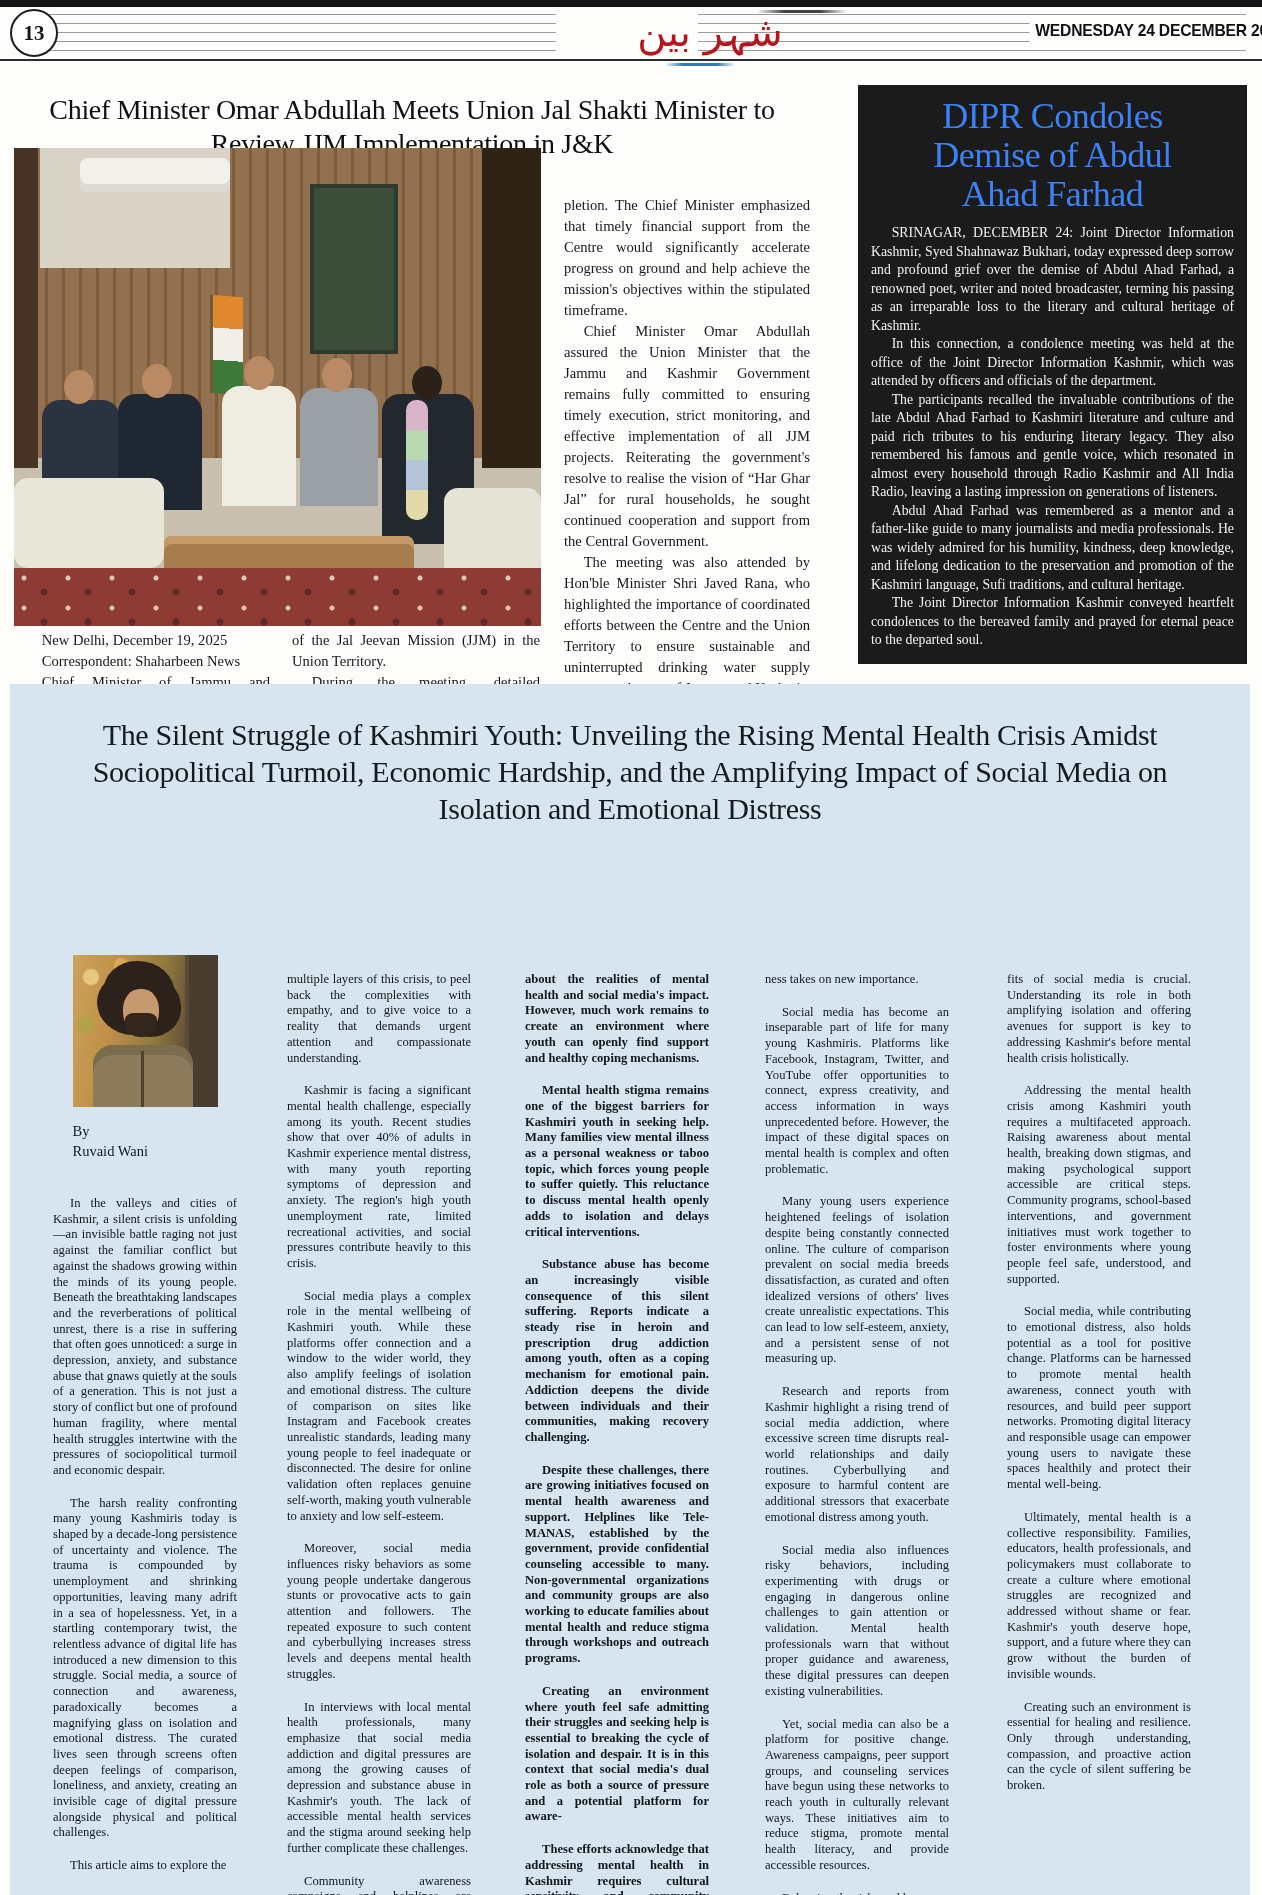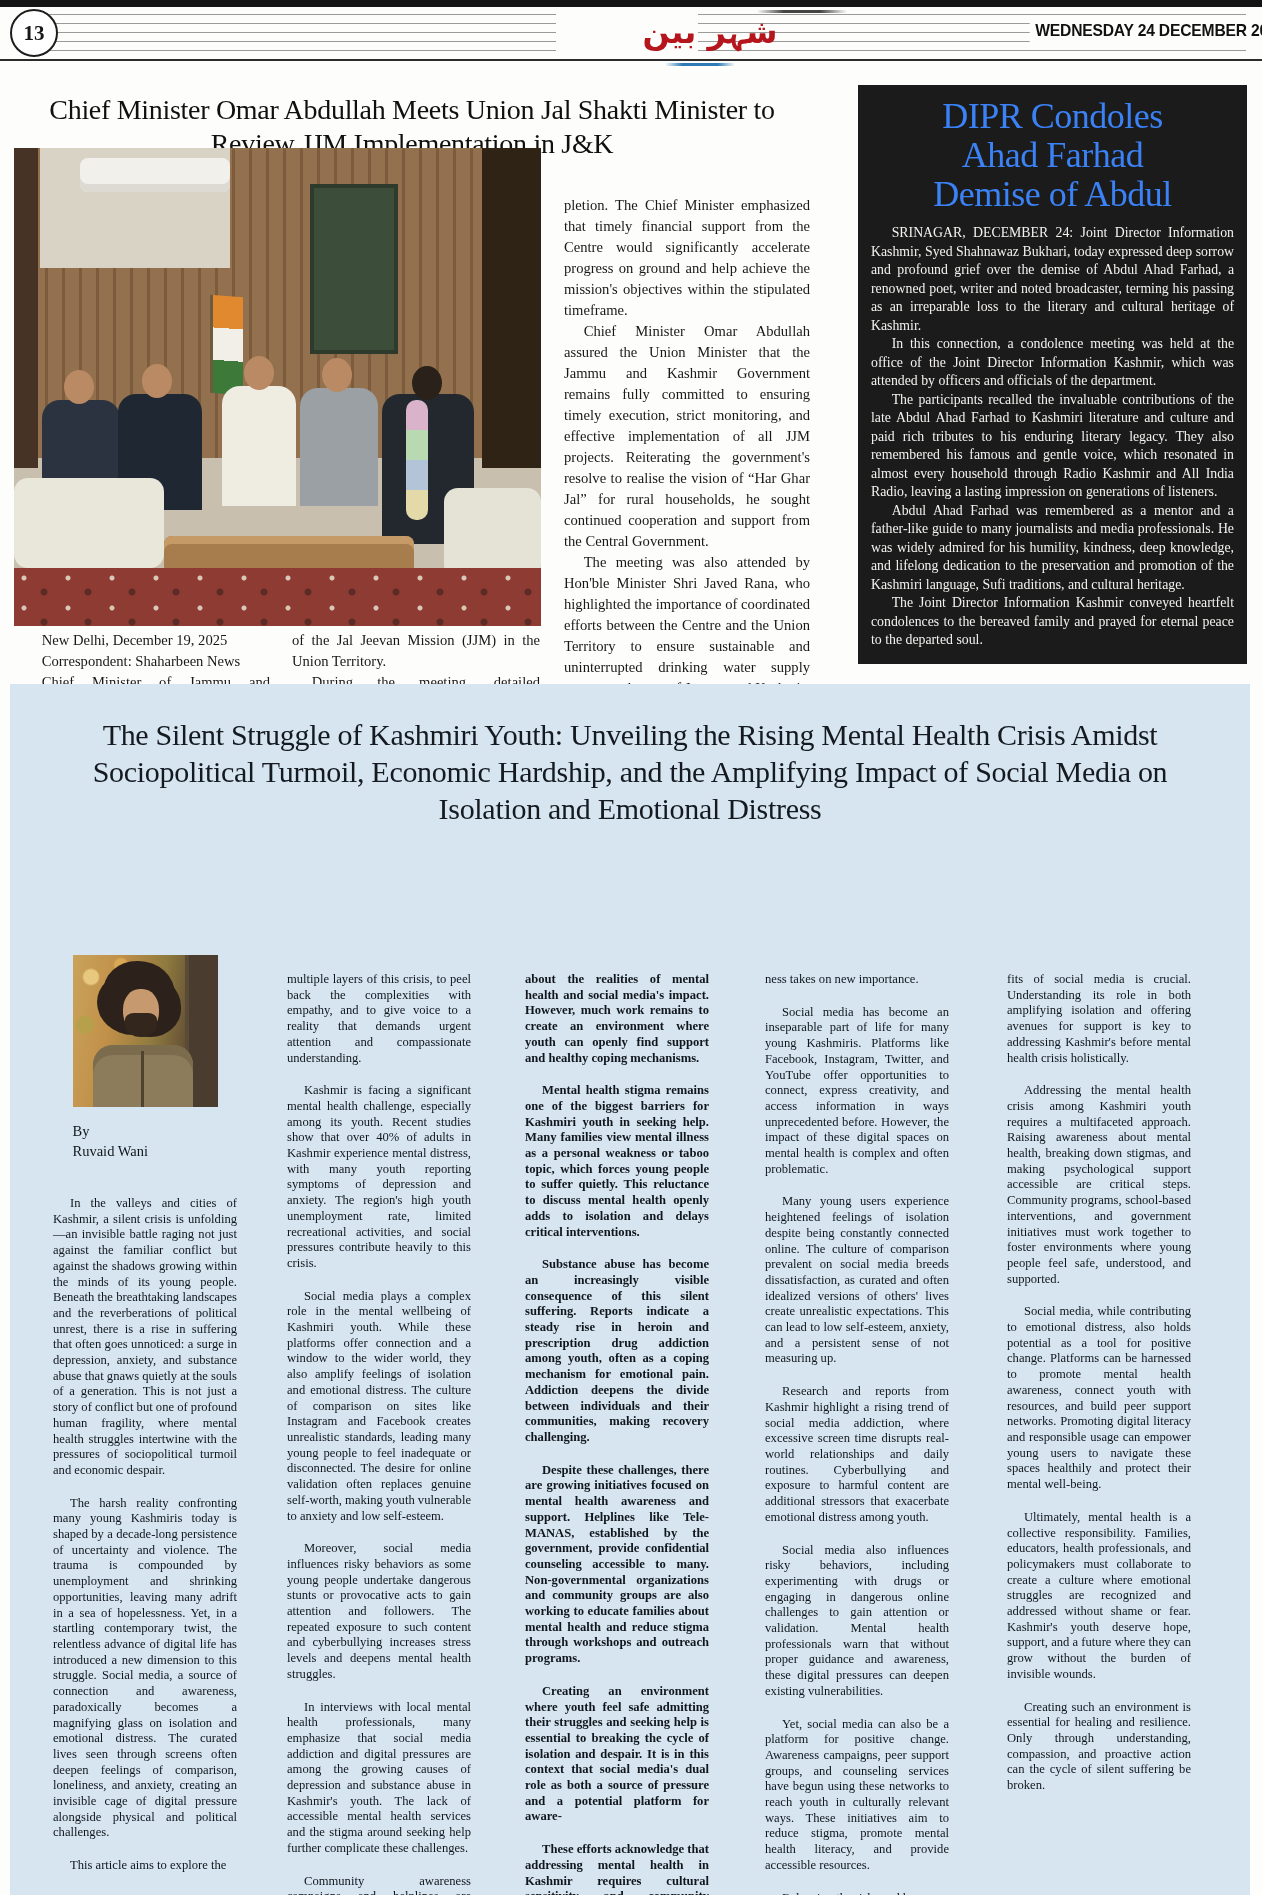--- a/index.html
+++ b/index.html
@@ -13,21 +13,21 @@
               background:repeating-linear-gradient(180deg,#9a9a9a 0 1px,transparent 1px 9px);}
   .pin-left{left:36px;width:520px;}
   .pin-right{left:698px;width:548px;}
   .page-circle{position:absolute;left:10px;top:9px;width:44px;height:44px;border:2px solid #1d1d1d;
                border-radius:50%;background:#fff;display:flex;align-items:center;justify-content:center;
                font-size:21px;font-weight:bold;}
   .date-box{position:absolute;right:14px;top:20px;background:#fdfdfb;padding:1px 6px;
             font-family:"Liberation Sans",sans-serif;font-weight:700;font-size:17px;
             letter-spacing:-0.2px;transform:scaleX(.92);transform-origin:right center;color:#111;}
   .masthead{position:absolute;left:555px;top:4px;width:310px;height:64px;text-align:center;}
-  .masthead-main{font-family:"DejaVu Sans",sans-serif;font-weight:bold;font-size:32px;line-height:56px;
+  .masthead-main{font-family:"DejaVu Sans",sans-serif;font-weight:normal;font-size:40px;line-height:56px;
                  color:#b5161d;direction:rtl;}
   .masthead-flourish-top{position:absolute;right:18px;top:6px;width:90px;height:3px;
                  background:linear-gradient(90deg,transparent,#444 30%,#444 70%,transparent);}
   .masthead-flourish-bottom{position:absolute;left:110px;bottom:2px;width:70px;height:3px;
                  background:linear-gradient(90deg,transparent,#2e7bb5 25%,#2e7bb5 75%,transparent);}
 
   
   .headline{font-weight:normal;color:#101010;text-align:center;letter-spacing:-0.3px;}
   p.np{margin:0;text-align:justify;}
   p.ind{text-indent:1.35em;}
@@ -177,22 +177,22 @@
   <div class="a1-col a1-c3">
     <p class="np cont">pletion. The Chief Minister emphasized that timely financial support from the Centre would significantly accelerate progress on ground and help achieve the mission's objectives within the stipulated timeframe.</p>
     <p class="np ind">Chief Minister Omar Abdullah assured the Union Minister that the Jammu and Kashmir Government remains fully committed to ensuring timely execution, strict monitoring, and effective implementation of all JJM projects. Reiterating the government's resolve to realise the vision of “Har Ghar Jal” for rural households, he sought continued cooperation and support from the Central Government.</p>
     <p class="np ind">The meeting was also attended by Hon'ble Minister Shri Javed Rana, who highlighted the importance of coordinated efforts between the Centre and the Union Territory to ensure sustainable and uninterrupted drinking water supply across rural areas of Jammu and Kashmir.</p>
     <p class="np ind">The Union Jal Shakti Minister appreciated the proactive approach of the J&amp;K Government and assured all possible support from the Centre for the successful implementation of the Jal Jeevan Mission in the region.</p>
   </div>
 
   <div class="dipr-box">
     <h2 class="dipr-headline">
       <div>DIPR Condoles</div>
+      <div>Demise of Abdul</div>
       <div>Ahad Farhad</div>
-      <div>Demise of Abdul</div>
     </h2>
     <div class="dipr-body">
       <p>SRINAGAR, DECEMBER 24: Joint Director Information Kashmir, Syed Shahnawaz Bukhari, today expressed deep sorrow and profound grief over the demise of Abdul Ahad Farhad, a renowned poet, writer and noted broadcaster, terming his passing as an irreparable loss to the literary and cultural heritage of Kashmir.</p>
       <p>In this connection, a condolence meeting was held at the office of the Joint Director Information Kashmir, which was attended by officers and officials of the department.</p>
       <p>The participants recalled the invaluable contributions of the late Abdul Ahad Farhad to Kashmiri literature and culture and paid rich tributes to his enduring literary legacy. They also remembered his famous and gentle voice, which resonated in almost every household through Radio Kashmir and All India Radio, leaving a lasting impression on generations of listeners.</p>
       <p>Abdul Ahad Farhad was remembered as a mentor and a father-like guide to many journalists and media professionals. He was widely admired for his humility, kindness, deep knowledge, and lifelong dedication to the preservation and promotion of the Kashmiri language, Sufi traditions, and cultural heritage.</p>
       <p>The Joint Director Information Kashmir conveyed heartfelt condolences to the bereaved family and prayed for eternal peace to the departed soul.</p>
     </div>
   </div>
 

